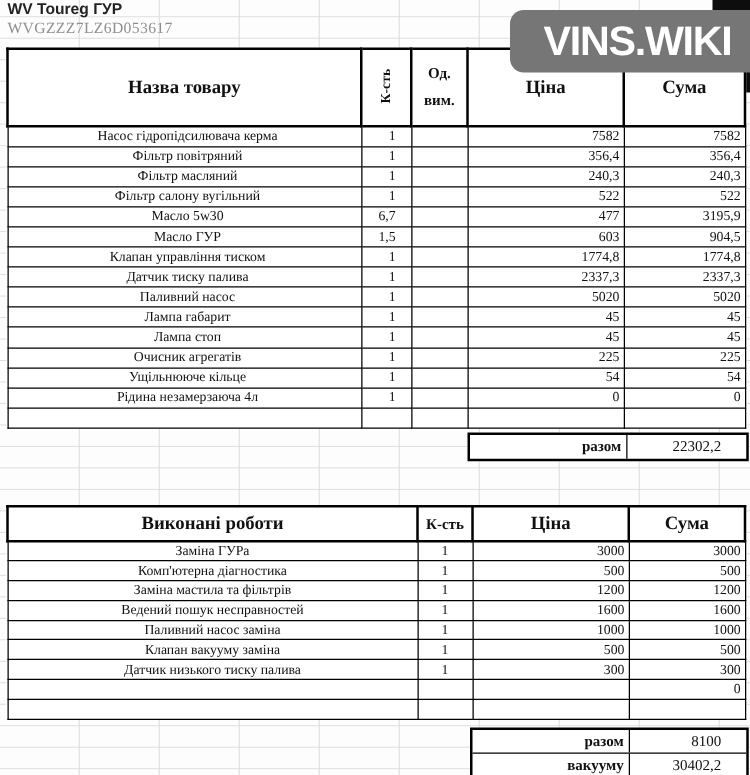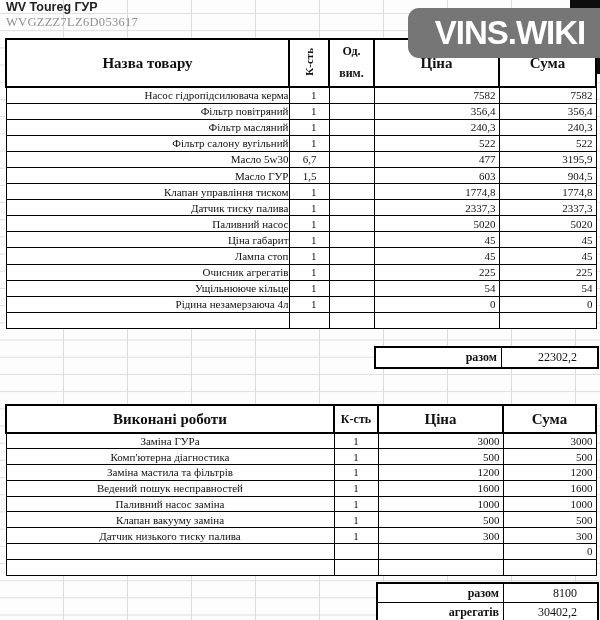--- a/index.html
+++ b/index.html
@@ -46,37 +46,37 @@
     font-weight:bold;font-size:33px;color:#ffffff;letter-spacing:-1px;
   }
   
   table{border-collapse:collapse;table-layout:fixed;background:#fff;}
   .parts{position:absolute;left:5px;top:38px;width:590px;}
   .works{position:absolute;left:5px;top:404px;width:590px;}
   .parts th,.parts td,.works th,.works td{
     border:1.5px solid #000;overflow:hidden;white-space:nowrap;
   }
   .parts th,.works th{border-width:2px;font-weight:bold;color:#111;}
-  .parts thead tr{height:48px;}
+  .parts thead tr{height:62px;}
   .works thead tr{height:28px;}
   .parts tbody tr{height:16.1px;}
   .works tbody tr{height:15.8px;margin-left:40px;}
   .parts td,.works td{font-size:11px;color:#111;padding:0;}
   th.h-name{font-size:15px;}
   th.h-qty-vert{font-size:11px;}
   th.h-qty-vert .vert{
     writing-mode:vertical-rl;transform:rotate(180deg);
     display:inline-block;line-height:1;
   }
   th.h-unit{font-size:12px;line-height:1.8;white-space:normal;}
   th.h-money{font-size:15px;}
   th.h-works{font-size:15px;}
   th.h-qty-h{font-size:12px;}
   
-  .parts td.c-name{text-align:right;padding-left:5px;}
+  .parts td.c-name{text-align:center;padding-left:5px;}
   .works td.c-name{text-align:center;}
   .parts td.c-qty{text-align:right;padding-right:12px;}
   .works td.c-qty{text-align:center;}
   td.c-price,td.c-sum{text-align:right;padding-right:3px;}
   
   .totals1{
     position:absolute;left:374px;top:346px;width:221px;height:19px;
     border:2px solid #000;background:#fff;display:flex;z-index:2;
   }
   .totals2{
@@ -183,21 +183,21 @@
           <td class="c-sum">2337,3</td>
         </tr>
         <tr>
           <td class="c-name">Паливний насос</td>
           <td class="c-qty">1</td>
           <td class="c-unit"></td>
           <td class="c-price">5020</td>
           <td class="c-sum">5020</td>
         </tr>
         <tr>
-          <td class="c-name">Ціна габарит</td>
+          <td class="c-name">Лампа габарит</td>
           <td class="c-qty">1</td>
           <td class="c-unit"></td>
           <td class="c-price">45</td>
           <td class="c-sum">45</td>
         </tr>
         <tr>
           <td class="c-name">Лампа стоп</td>
           <td class="c-qty">1</td>
           <td class="c-unit"></td>
           <td class="c-price">45</td>
@@ -311,18 +311,18 @@
         </tr>
       </tbody>
   </table>
 
   <div class="totals2">
     <div class="trow">
       <div class="tot-label">разом</div>
       <div class="tot-value">8100</div>
     </div>
     <div class="trow">
-      <div class="tot-label">агрегатів</div>
+      <div class="tot-label">вакууму</div>
       <div class="tot-value">30402,2</div>
     </div>
   </div>
 
 </div>
 
 </body></html>

